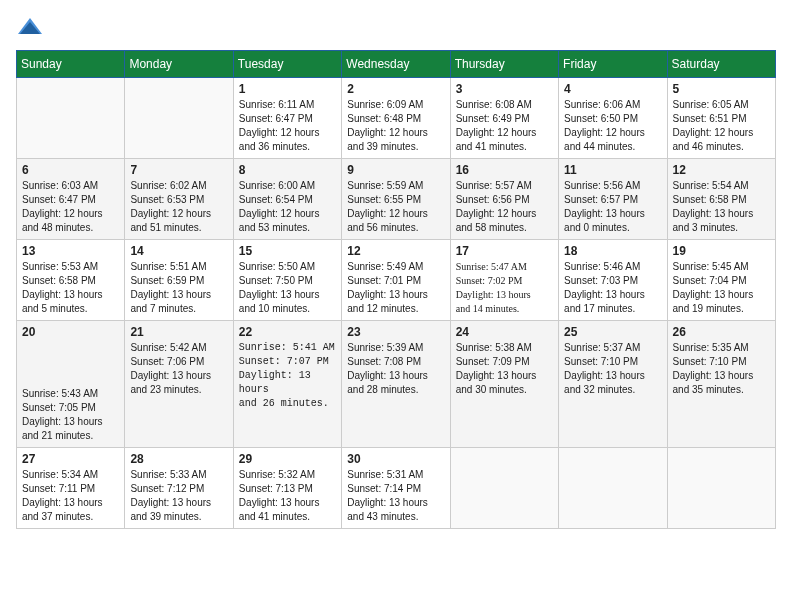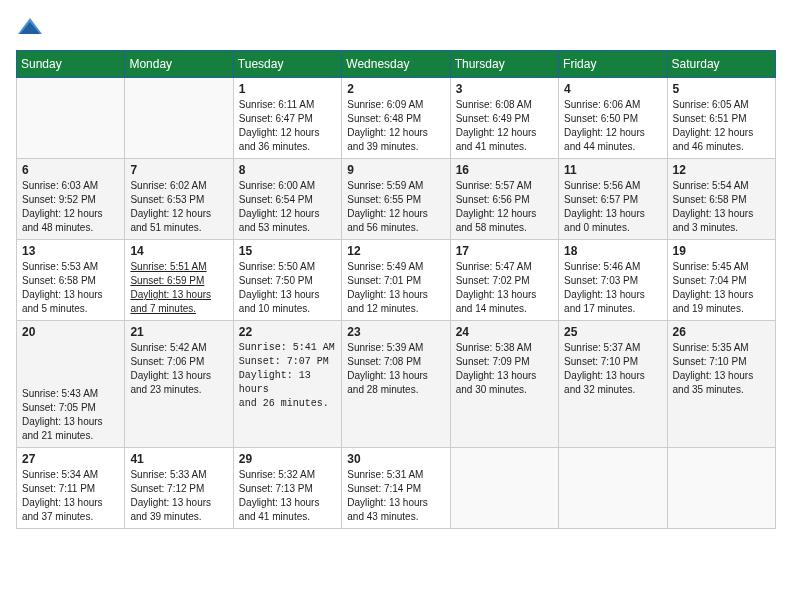--- a/index.html
+++ b/index.html
@@ -163,21 +163,21 @@
           <div class="day-detail" style="white-space: pre-line;">Sunrise: 6:05 AM
 Sunset: 6:51 PM
 Daylight: 12 hours
 and 46 minutes.</div>
         </td>
       </tr>
       <tr>
         <td>
           <span class="day-num">6</span>
           <div class="day-detail" style="white-space: pre-line;">Sunrise: 6:03 AM
-Sunset: 9:52 PM
+Sunset: 6:47 PM
 Daylight: 12 hours
 and 48 minutes.</div>
         </td>
         <td>
           <span class="day-num">7</span>
           <div class="day-detail" style="white-space: pre-line;">Sunrise: 6:02 AM
 Sunset: 6:53 PM
 Daylight: 12 hours
 and 51 minutes.</div>
         </td>
@@ -220,42 +220,42 @@
       <tr>
         <td>
           <span class="day-num">13</span>
           <div class="day-detail" style="white-space: pre-line;">Sunrise: 5:53 AM
 Sunset: 6:58 PM
 Daylight: 13 hours
 and 5 minutes.</div>
         </td>
         <td>
           <span class="day-num">14</span>
-          <div class="day-detail" style="white-space: pre-line; text-decoration: underline;">Sunrise: 5:51 AM
+          <div class="day-detail" style="white-space: pre-line;">Sunrise: 5:51 AM
 Sunset: 6:59 PM
 Daylight: 13 hours
 and 7 minutes.</div>
         </td>
         <td>
           <span class="day-num">15</span>
           <div class="day-detail" style="white-space: pre-line;">Sunrise: 5:50 AM
 Sunset: 7:50 PM
 Daylight: 13 hours
 and 10 minutes.</div>
         </td>
         <td>
           <span class="day-num">12</span>
           <div class="day-detail" style="white-space: pre-line;">Sunrise: 5:49 AM
 Sunset: 7:01 PM
 Daylight: 13 hours
 and 12 minutes.</div>
         </td>
         <td>
           <span class="day-num">17</span>
-          <div class="day-detail" style="white-space: pre-line;">Sunrise: 5:47 AM
+          <div class="day-detail" style="white-space: pre-line; font-family: Liberation Serif, serif;">Sunrise: 5:47 AM
 Sunset: 7:02 PM
 Daylight: 13 hours
 and 14 minutes.</div>
         </td>
         <td>
           <span class="day-num">18</span>
           <div class="day-detail" style="white-space: pre-line;">Sunrise: 5:46 AM
 Sunset: 7:03 PM
 Daylight: 13 hours
 and 17 minutes.</div>
@@ -321,21 +321,21 @@
       </tr>
       <tr>
         <td>
           <span class="day-num">27</span>
           <div class="day-detail" style="white-space: pre-line;">Sunrise: 5:34 AM
 Sunset: 7:11 PM
 Daylight: 13 hours
 and 37 minutes.</div>
         </td>
         <td>
-          <span class="day-num">41</span>
+          <span class="day-num">28</span>
           <div class="day-detail" style="white-space: pre-line;">Sunrise: 5:33 AM
 Sunset: 7:12 PM
 Daylight: 13 hours
 and 39 minutes.</div>
         </td>
         <td>
           <span class="day-num">29</span>
           <div class="day-detail" style="white-space: pre-line;">Sunrise: 5:32 AM
 Sunset: 7:13 PM
 Daylight: 13 hours

